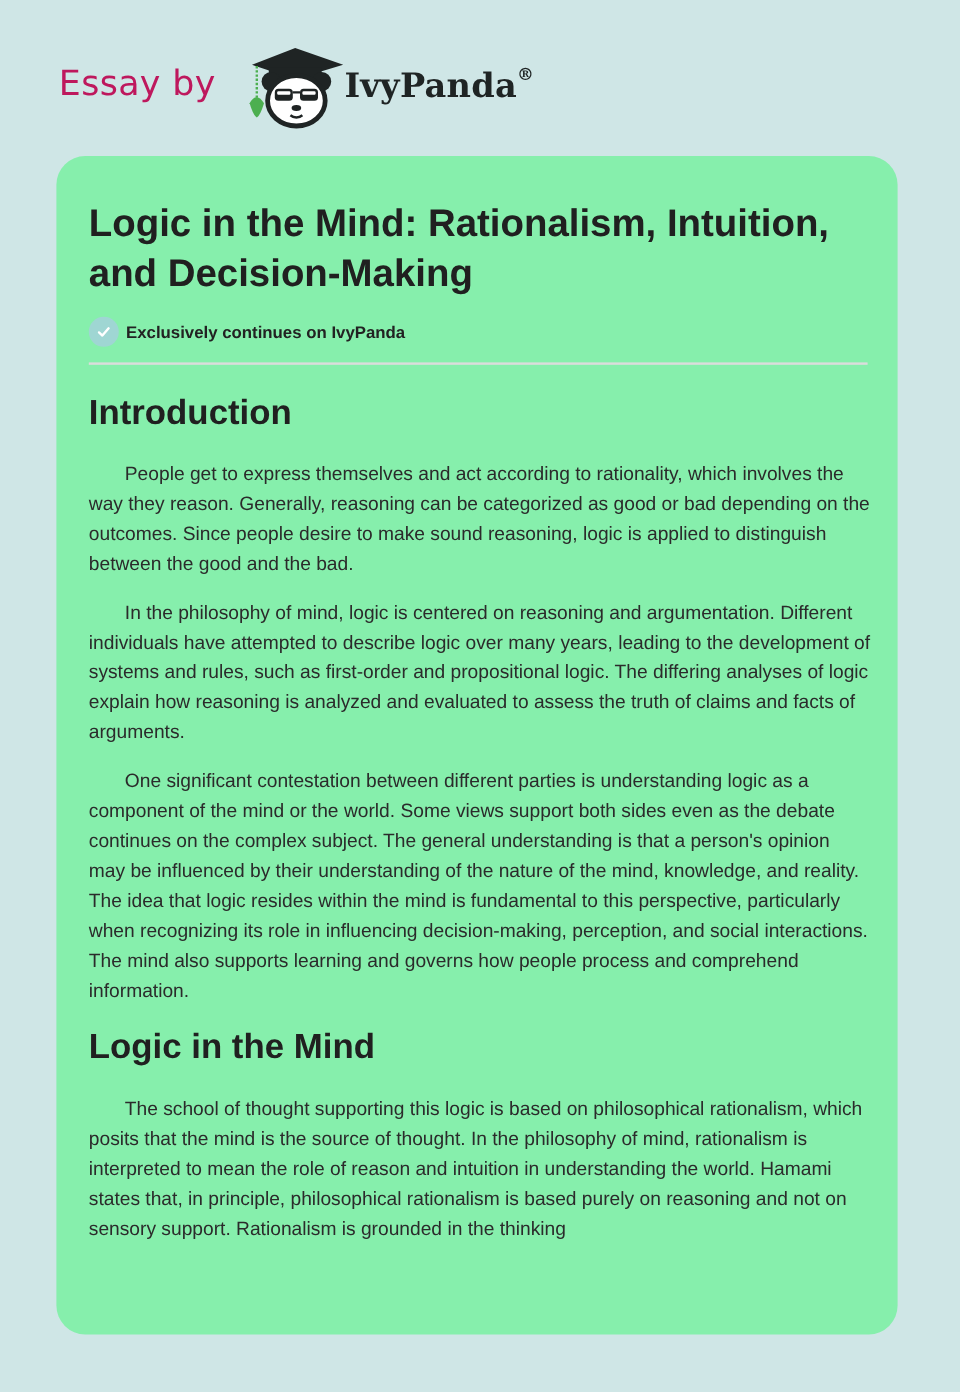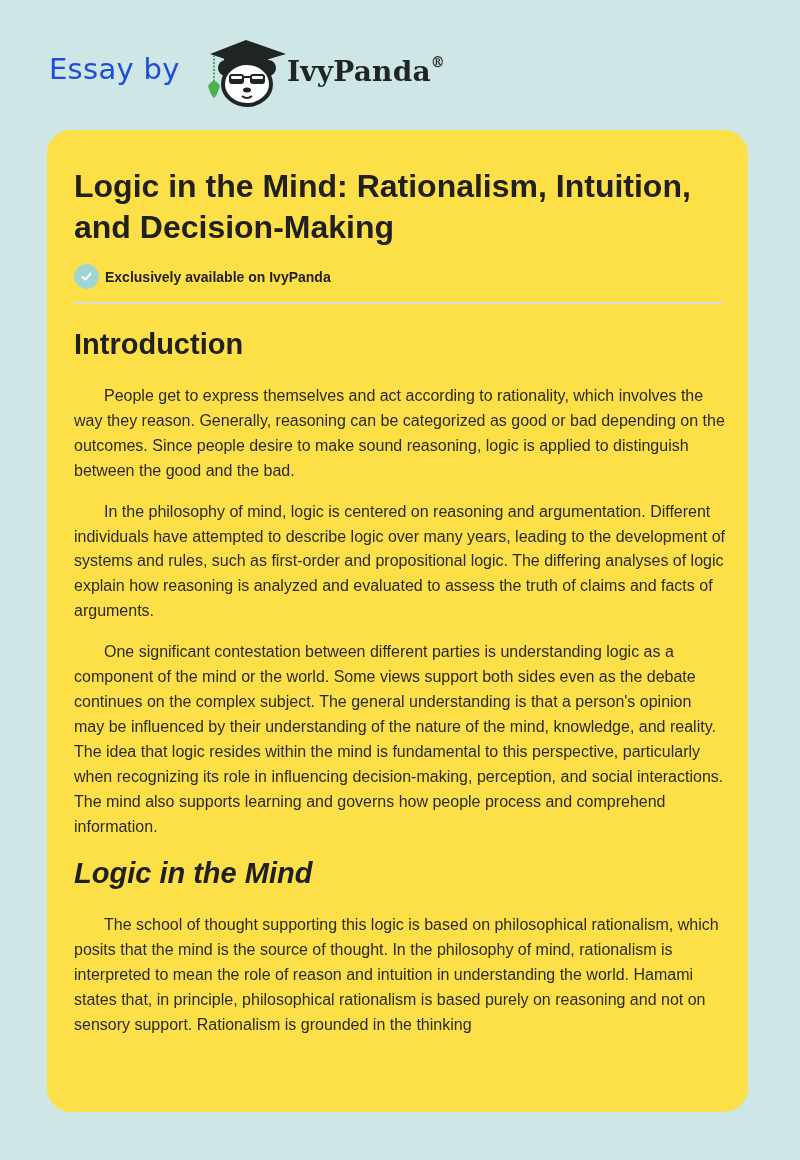--- a/index.html
+++ b/index.html
@@ -9,34 +9,34 @@
     font-family: "Liberation Sans", sans-serif;
     color: #222;
     overflow: hidden;
   }
   .header {
     position: absolute; left: 0; top: 0; width: 800px; height: 130px;
   }
   .essay-by {
     position: absolute; left: 49px; top: 52px;
     font-family: "DejaVu Sans", sans-serif;
-    font-size: 29px; color: #1d4ed8; letter-spacing: 0.3px;
+    font-size: 29px; color: #be185d; letter-spacing: 0.3px;
   }
   .logo-icon { position: absolute; left: 202px; top: 36px; width: 88px; height: 72px; }
   .brand {
     position: absolute; left: 287px; top: 55px;
     font-family: "DejaVu Serif", serif; font-weight: bold;
     font-size: 28px; color: #1f2424; letter-spacing: 0.2px;
   }
   .brand sup { font-size: 14px; position: relative; top: -4px; }
 
   .card {
     position: absolute; left: 47px; top: 130px;
     width: 701px; height: 982px;
-    background: #fde047; border-radius: 24px; padding-left: 38px;
+    background: #86efac; border-radius: 24px; padding-left: 38px;
   }
   .title {
     position: absolute; left: 27px; top: 36px; width: 660px;
     font-size: 32px; font-weight: bold; line-height: 41px; color: #202020;
   }
   .exclusive {
     position: absolute; left: 27px; top: 134px;
     display: flex; align-items: center;
   }
   .check-badge {
@@ -51,21 +51,21 @@
   }
   .content { position: absolute; left: 27px; top: 196px; width: 652px; }
   h2 {
     font-size: 29px; font-weight: bold; color: #202020; line-height: 36px;
     margin-bottom: 22px;
   }
   p {
     font-size: 16px; line-height: 24.9px; color: #2b2b2b;
     text-indent: 30px; margin-bottom: 16px;
   }
-  .h2-second { margin-top: 2px; font-style: italic; }
+  .h2-second { margin-top: 2px; }
 </style>
 </head>
 <body>
 
 <div class="header">
   <span class="essay-by">Essay by</span>
   <svg class="logo-icon" viewBox="0 0 88 72">
 
     <polygon points="8,18 44,4 84,18 44,30" fill="#1f2424"></polygon>
     <rect x="22" y="20" width="44" height="10" fill="#1f2424"></rect>
@@ -92,21 +92,21 @@
 
 <div class="card">
   <h1 class="title">Logic in the Mind: Rationalism, Intuition, and Decision-Making</h1>
 
   <div class="exclusive">
     <span class="check-badge">
       <svg width="13" height="13" viewBox="0 0 13 13">
           <path d="M2.5,7 L5.3,9.6 L10.5,3.6" stroke="#ffffff" stroke-width="2" fill="none" stroke-linecap="round" stroke-linejoin="round"></path>
         </svg>
     </span>
-    <span class="exclusive-text">Exclusively available on IvyPanda</span>
+    <span class="exclusive-text">Exclusively continues on IvyPanda</span>
   </div>
 
   <div class="divider"></div>
 
   <div class="content">
     <section>
       <h2>Introduction</h2>
       <p>People get to express themselves and act according to rationality, which involves the way they reason. Generally, reasoning can be categorized as good or bad depending on the outcomes. Since people desire to make sound reasoning, logic is applied to distinguish between the good and the bad.</p>
       <p>In the philosophy of mind, logic is centered on reasoning and argumentation. Different individuals have attempted to describe logic over many years, leading to the development of systems and rules, such as first-order and propositional logic. The differing analyses of logic explain how reasoning is analyzed and evaluated to assess the truth of claims and facts of arguments.</p>
       <p>One significant contestation between different parties is understanding logic as a component of the mind or the world. Some views support both sides even as the debate continues on the complex subject. The general understanding is that a person's opinion may be influenced by their understanding of the nature of the mind, knowledge, and reality. The idea that logic resides within the mind is fundamental to this perspective, particularly when recognizing its role in influencing decision-making, perception, and social interactions. The mind also supports learning and governs how people process and comprehend information.</p>

